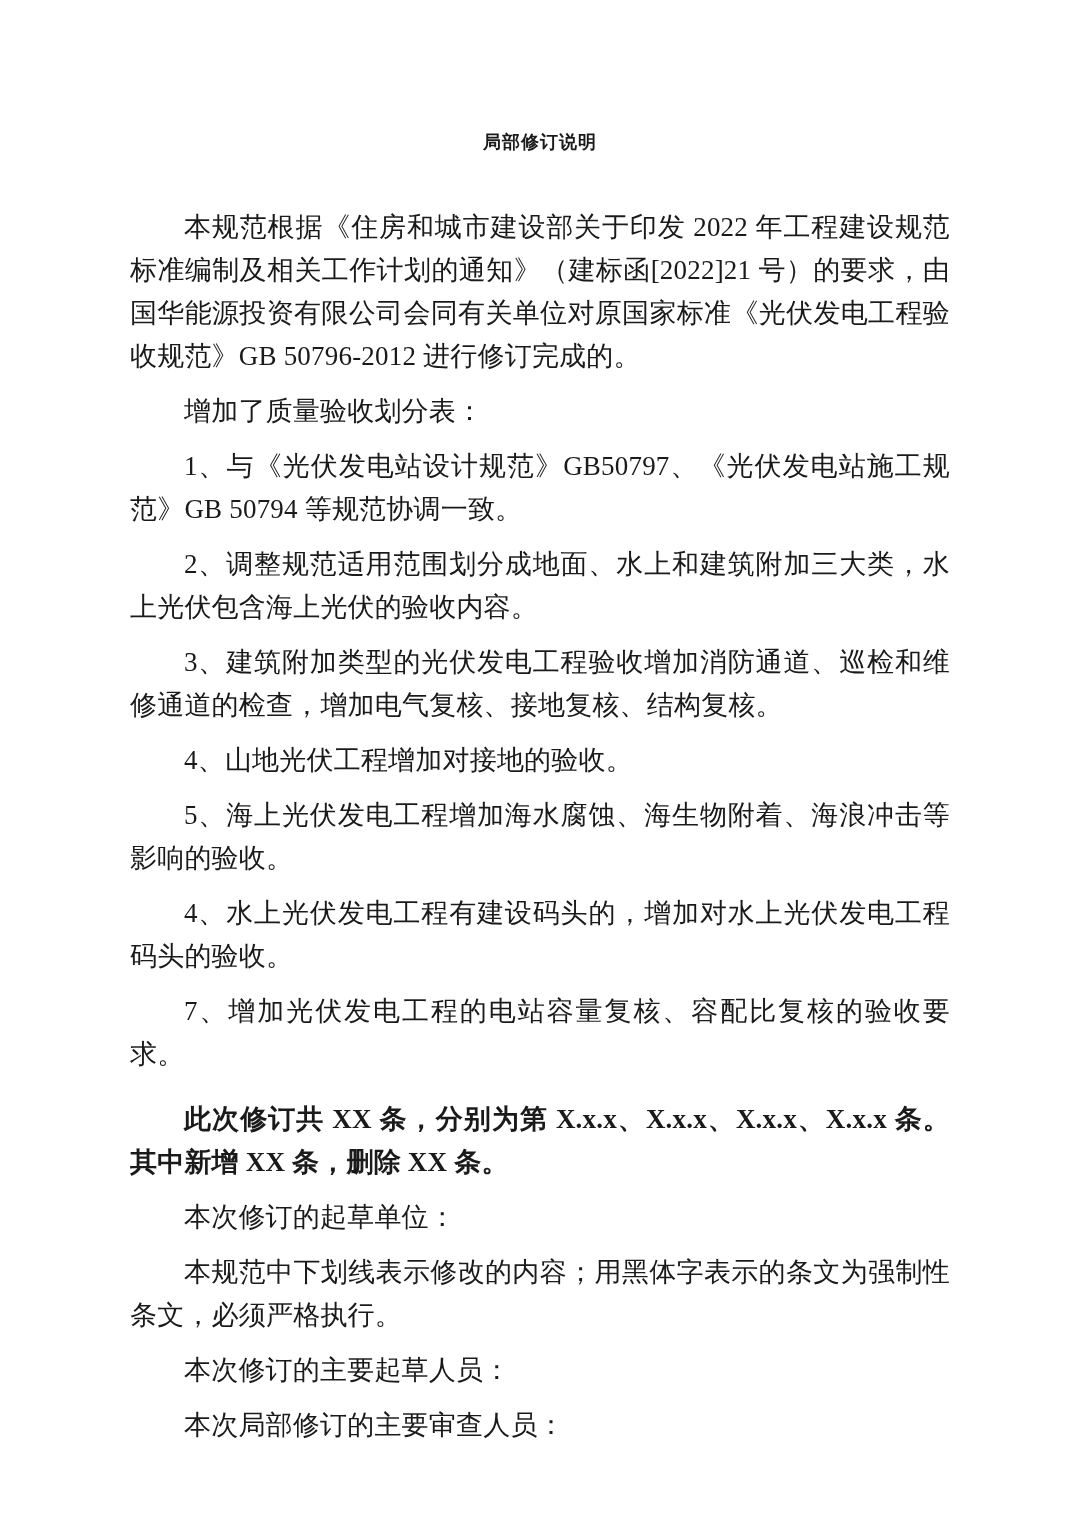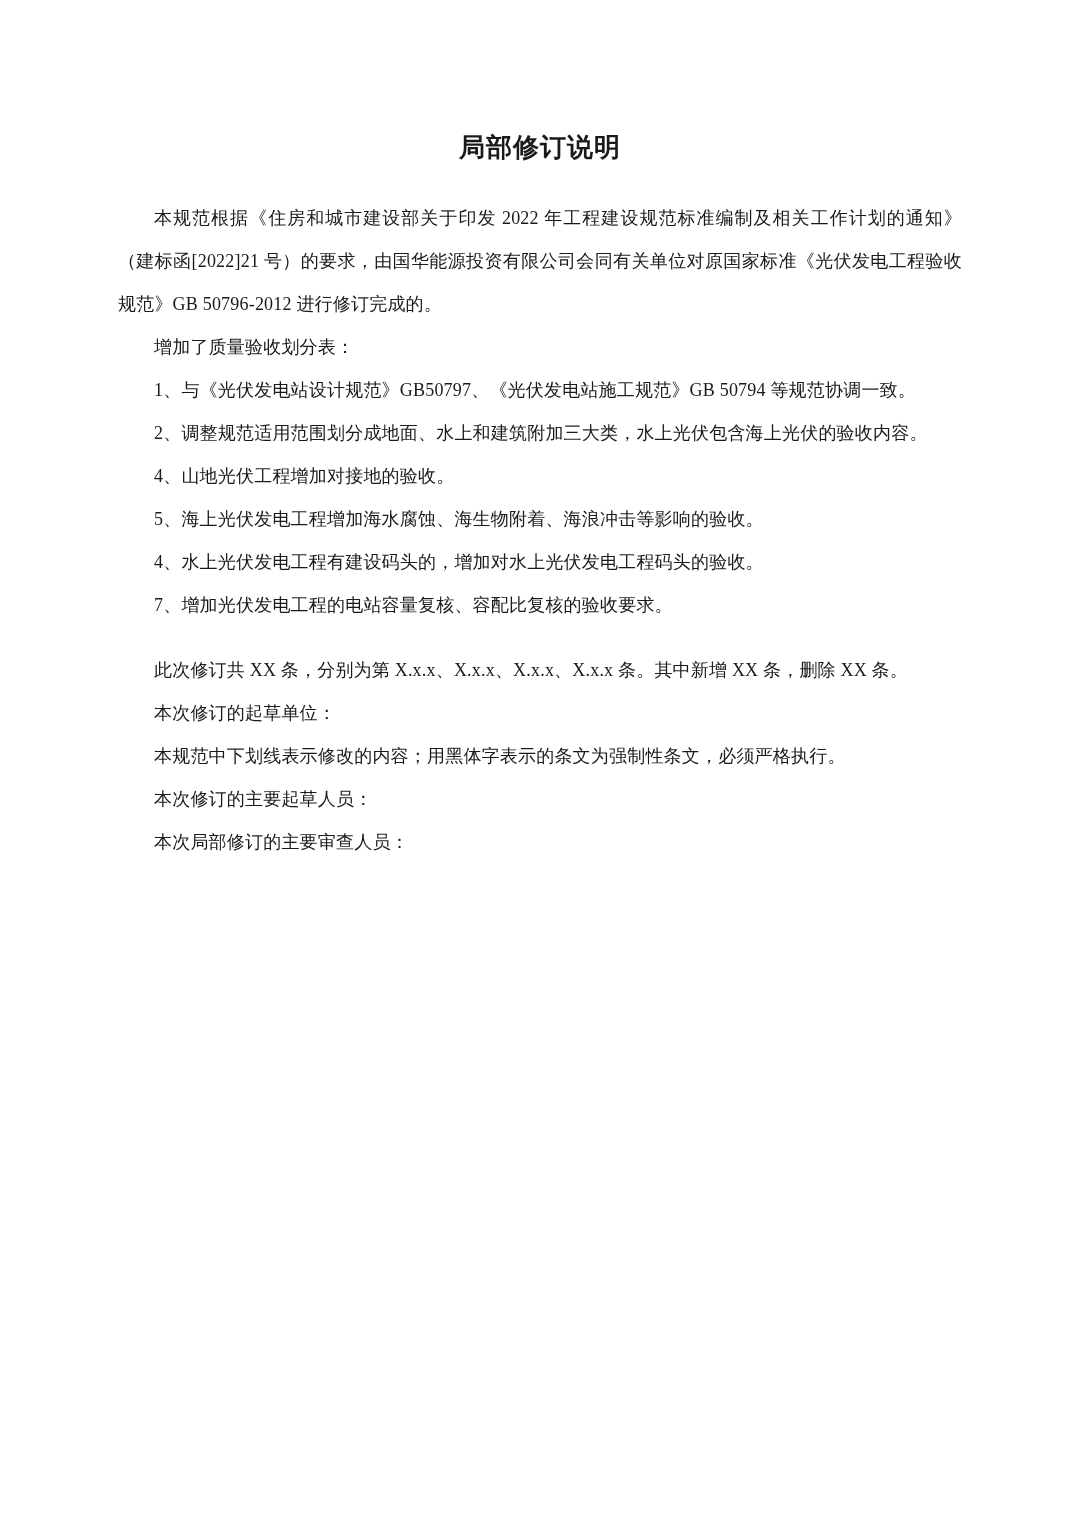--- a/index.html
+++ b/index.html
@@ -17,56 +17,58 @@
     font-family: "Liberation Serif", "DejaVu Serif", serif;
     color: #1a1a1a;
   }
   .content {
     position: absolute;
     left: 118px;
     top: 130px;
     width: 844px;
   }
   .doc-title {
-    font-size: 26px;
+    font-size: 18px;
     font-weight: bold;
     text-align: center;
     letter-spacing: 1px;
-    margin: 0 0 32px 0;
+    margin: 0 0 52px 0;
     font-family: "Liberation Serif", "DejaVu Serif", serif;
   }
   .para {
-    font-size: 18px;
+    font-size: 27px;
     line-height: 43px;
     text-align: justify;
     text-justify: inter-ideograph;
-    margin: 0;
+    margin: 12px;
     text-indent: 2em;
     letter-spacing: 0.2px;
   }
   .para.gap-before {
     margin-top: 22px;
+    font-weight: bold;
   }
 </style>
 </head>
 <body>
 
 <div class="page">
   <div class="content">
 
     <h1 class="doc-title">局部修订说明</h1>
 
     <p class="para">本规范根据《住房和城市建设部关于印发 2022 年工程建设规范标准编制及相关工作计划的通知》（建标函[2022]21 号）的要求，由国华能源投资有限公司会同有关单位对原国家标准《光伏发电工程验收规范》GB 50796-2012 进行修订完成的。</p>
 
     <p class="para">增加了质量验收划分表：</p>
 
     <p class="para">1、与《光伏发电站设计规范》GB50797、《光伏发电站施工规范》GB 50794 等规范协调一致。</p>
 
     <p class="para">2、调整规范适用范围划分成地面、水上和建筑附加三大类，水上光伏包含海上光伏的验收内容。</p>
 
+    <p class="para">3、建筑附加类型的光伏发电工程验收增加消防通道、巡检和维修通道的检查，增加电气复核、接地复核、结构复核。</p>
 
     <p class="para">4、山地光伏工程增加对接地的验收。</p>
 
     <p class="para">5、海上光伏发电工程增加海水腐蚀、海生物附着、海浪冲击等影响的验收。</p>
 
     <p class="para">4、水上光伏发电工程有建设码头的，增加对水上光伏发电工程码头的验收。</p>
 
     <p class="para">7、增加光伏发电工程的电站容量复核、容配比复核的验收要求。</p>
 
 

